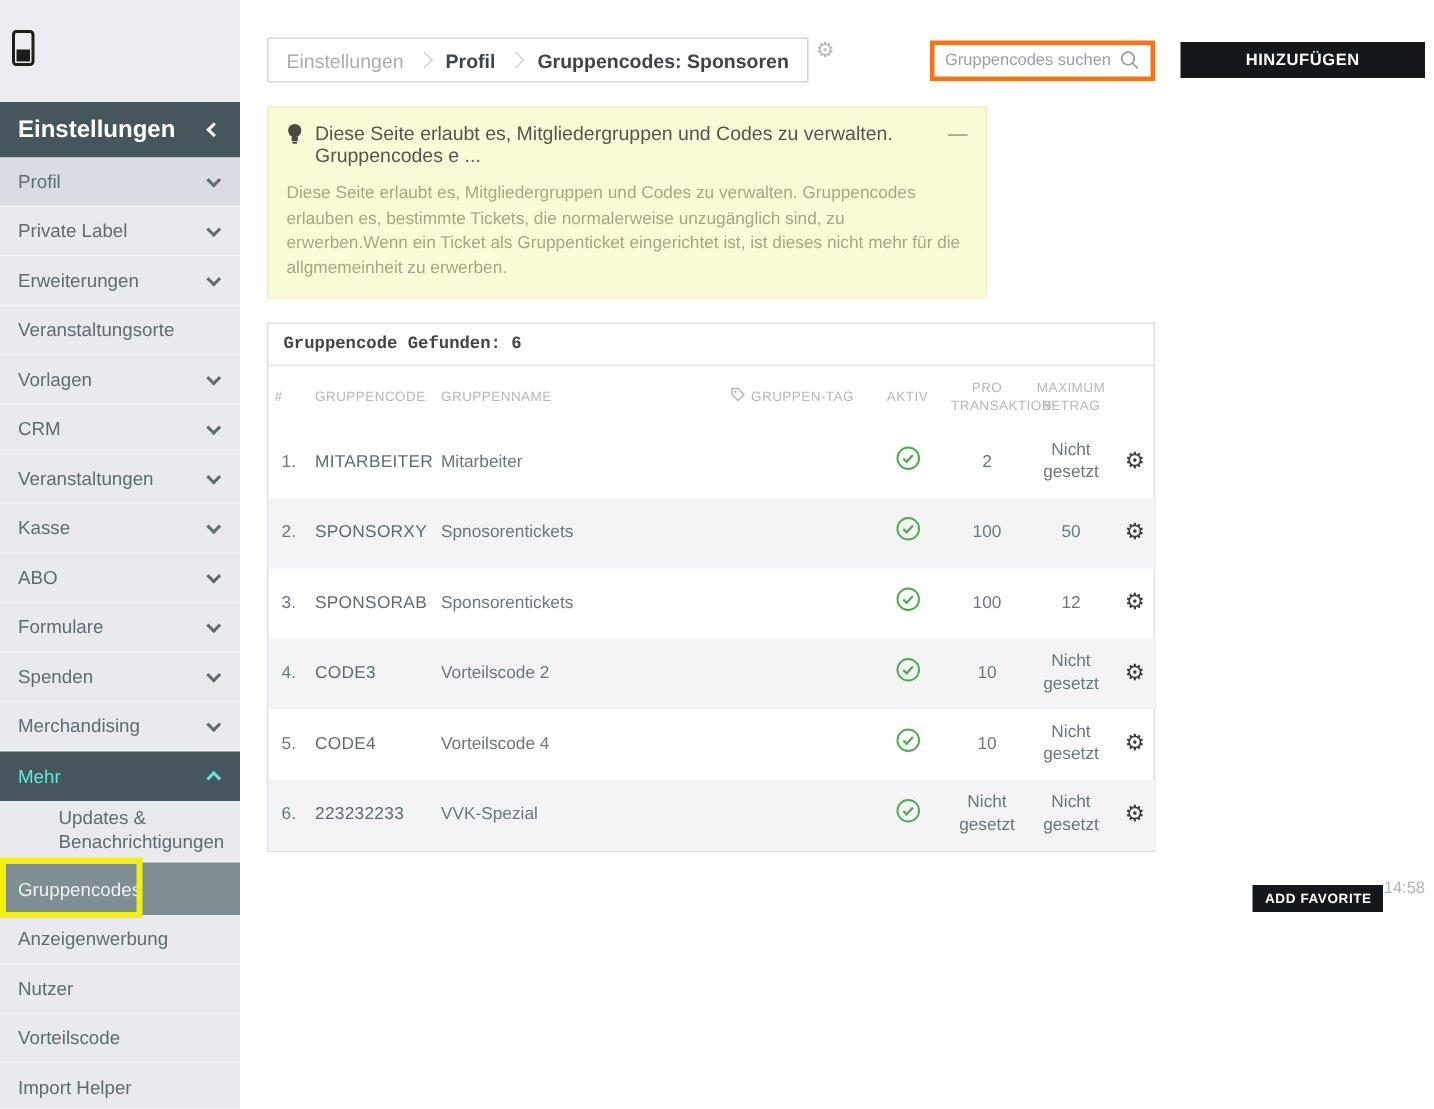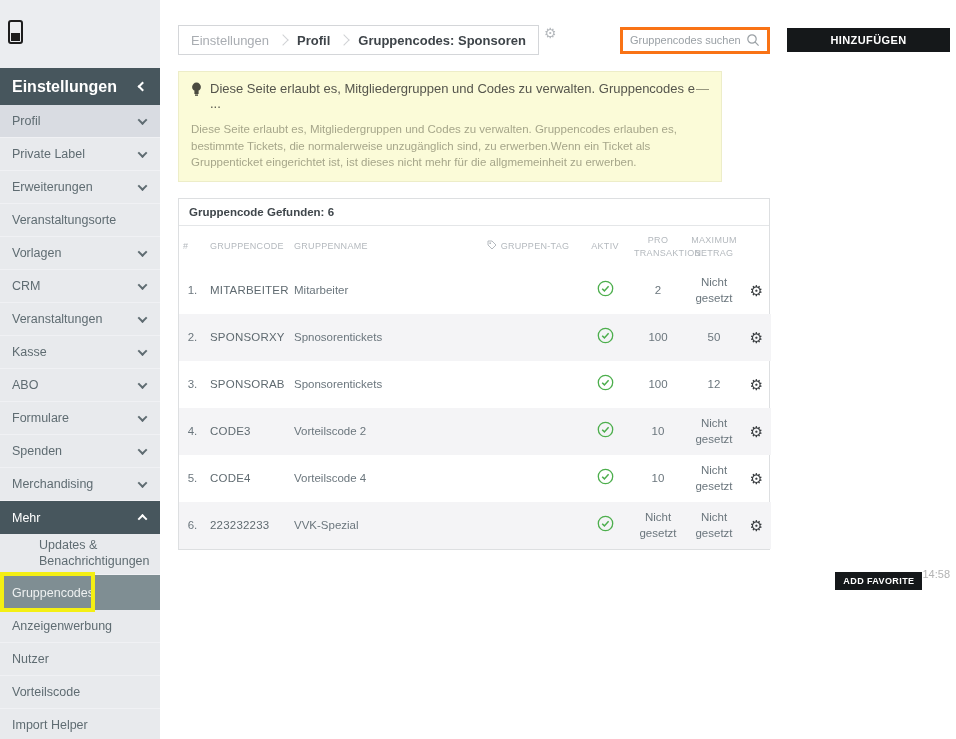--- a/index.html
+++ b/index.html
@@ -15,21 +15,21 @@
   .logo-text { margin-left:6px; line-height:1; }
   .logo-brand { font-size:22px; color:#1d1d1d; letter-spacing:-0.5px; }
   .logo-sub { font-size:8px; color:#4a4a4a; letter-spacing:4px; text-align:right; margin-top:2px; }
 
   .side-header { height:37px; background:#47565d; color:#fff; display:flex; align-items:center;
     justify-content:space-between; padding:0 14px 0 12px; font-weight:bold; font-size:16px; }
   .nav-item { height:33px; display:flex; align-items:center; justify-content:space-between;
     padding:0 14px 0 12px; font-size:12.5px; color:#5f6c72; border-bottom:1px solid #f0f1f4;
     background:#e8eaed; cursor:default; }
   .nav-item.subtle { background:#d9dce2; }
-  .nav-item.dark { background:#47565d; color:#ffffff; border-bottom:none; }
+  .nav-item.dark { background:#47565d; color:#5eead4; border-bottom:none; }
   .nav-item.tall { height:41px; line-height:1.25;padding-left:39px; }
   .nav-item.active { background:#7f8e93; color:#eef1f1; position:relative; border-bottom:none; height:35px; }
   .hl-box { position:absolute; left:0; top:-3px; height:40px; width:95px;
     border:4px solid #f4ef13; pointer-events:none; }
 
   .chev { width:7px; height:7px; border-right:2px solid currentColor; border-bottom:2px solid currentColor;
     flex:none; }
   .chev.down { transform:rotate(45deg) translate(-1px,-1px); }
   .chev.up { transform:rotate(-135deg) translate(-1px,-1px); }
   .chev.left { transform:rotate(135deg); }
@@ -47,29 +47,29 @@
   .spacer { flex:1; }
   .searchbox { width:150px; height:27px; border:3px solid #f97316; display:flex; align-items:center;
     padding:0 7px; background:#fff; }
   .searchbox input { border:none; outline:none; flex:1; font-size:11px; color:#555; width:100px;
     font-family:inherit; }
   .searchbox input::placeholder { color:#9aa0a5; }
   .search-icon { flex:none; }
   .btn-add { width:163px; height:24px; margin-left:17px; background:#15181a; color:#fff; border:none;
     font-weight:bold; font-size:11px; letter-spacing:0.4px; font-family:inherit; cursor:pointer; }
 
-  .notice { width:544px; margin:16px 0 0 18px; background:#fbfbd8; border:1px solid #ededc8;
+  .notice { width:480px; margin:16px 0 0 18px; background:#fbfbd8; border:1px solid #ededc8;
     padding:9px 12px 10px; }
   .notice-head { display:flex; align-items:flex-start; font-size:13px; color:#55554c; }
   .bulb { flex:none; margin-right:8px; margin-top:1px; }
   .notice-collapse { margin-left:auto; color:#8a8a74; font-size:13px; cursor:pointer; }
   .notice-body { margin-top:10px; font-size:11.5px; line-height:1.45; color:#a6a68a; }
 
   .tablewrap { width:592px; margin:16px 0 0 18px; border:1px solid #dddfe1; }
-  .tcaption { padding:7px 10px; font-size:11.5px; color:#3f464b; font-weight:bold; border-bottom:1px solid #e4e6e8; }
+  .tcaption { padding:7px 10px; font-size:11.5px; color:#3f464b; font-weight:bold; border-bottom:1px solid #e4e6e8;font-family:Liberation Mono, monospace; }
   table { border-collapse:collapse; width:100%; table-layout:fixed; }
   col.c-num{width:27px} col.c-code{width:84px} col.c-name{width:186px} col.c-tag{width:104px}
   col.c-act{width:50px} col.c-per{width:56px} col.c-max{width:56px} col.c-gear{width:29px}
   thead th { font-size:9px; font-weight:normal; color:#b4b9be; text-transform:uppercase;
     letter-spacing:0.3px; padding:8px 4px; text-align:left; line-height:1.4; }
   thead th.ctr { text-align:center; }
   tbody td { font-size:11.5px; color:#6b767d; padding:8px 4px; height:47px; line-height:1.35; }
   tbody td.ctr { text-align:center; }
   tbody tr.alt { background:#f4f4f6; }
   td.code { color:#5f6a70; letter-spacing:0.2px; }

